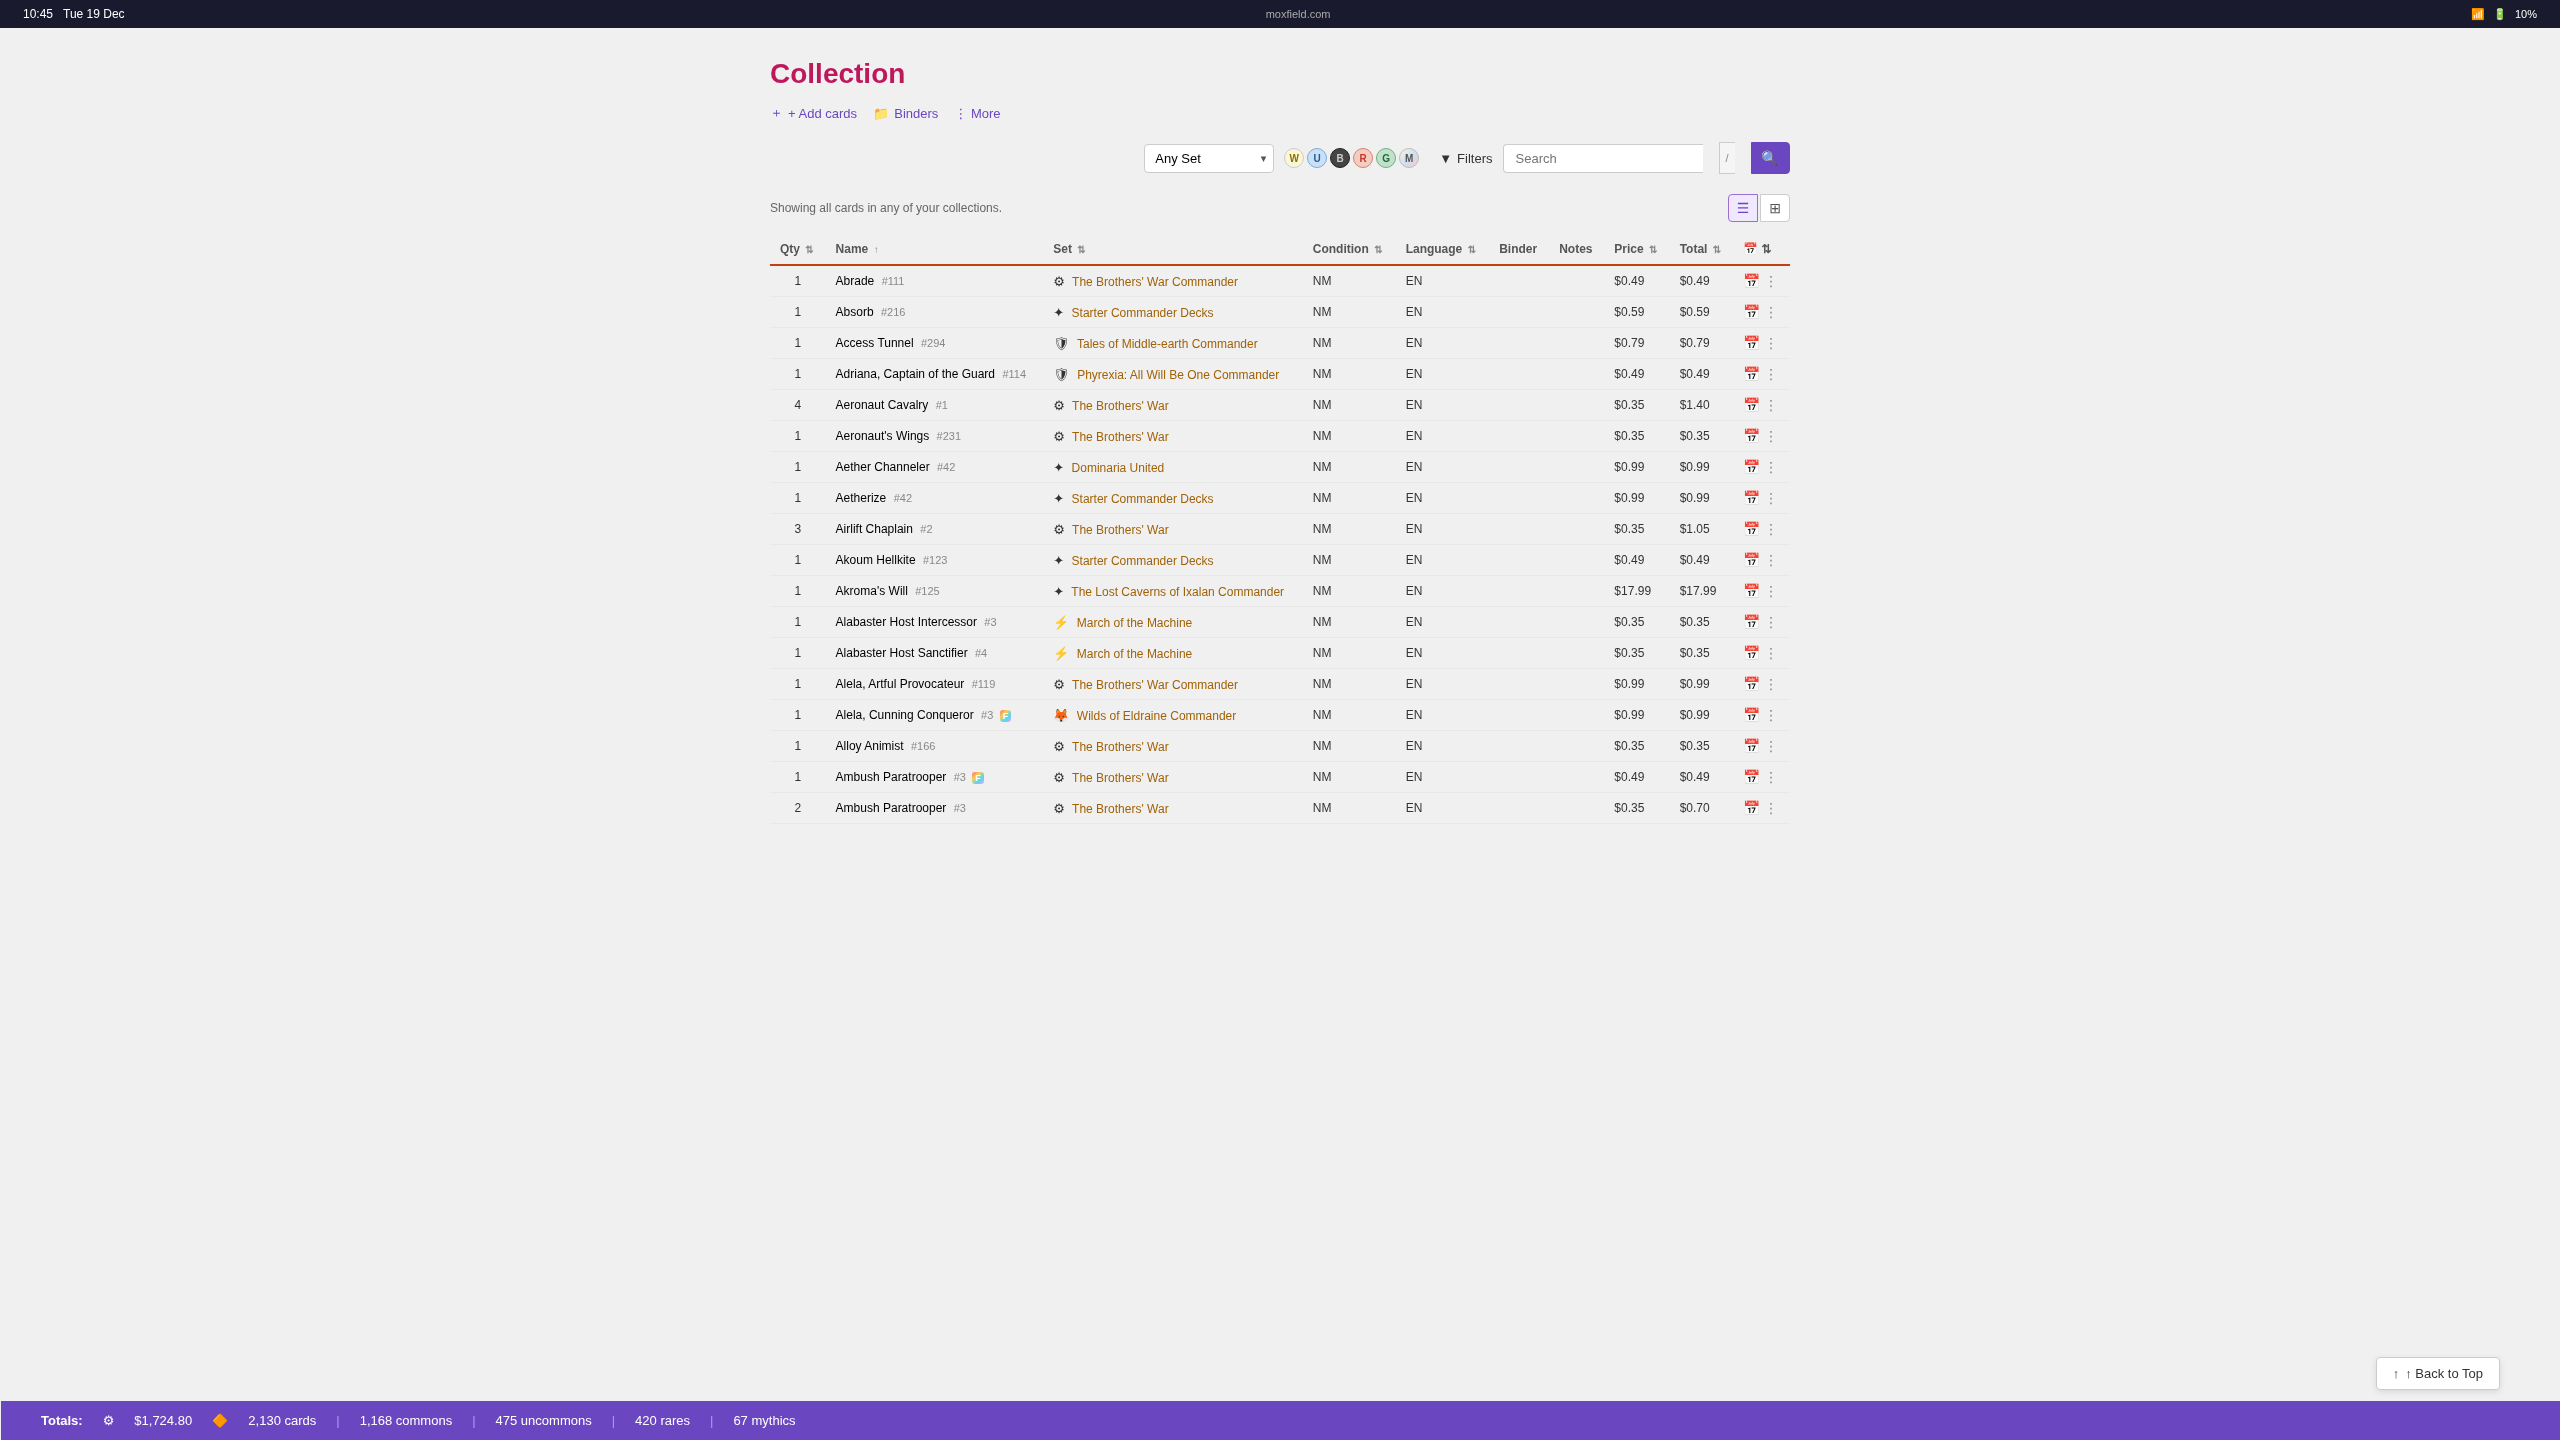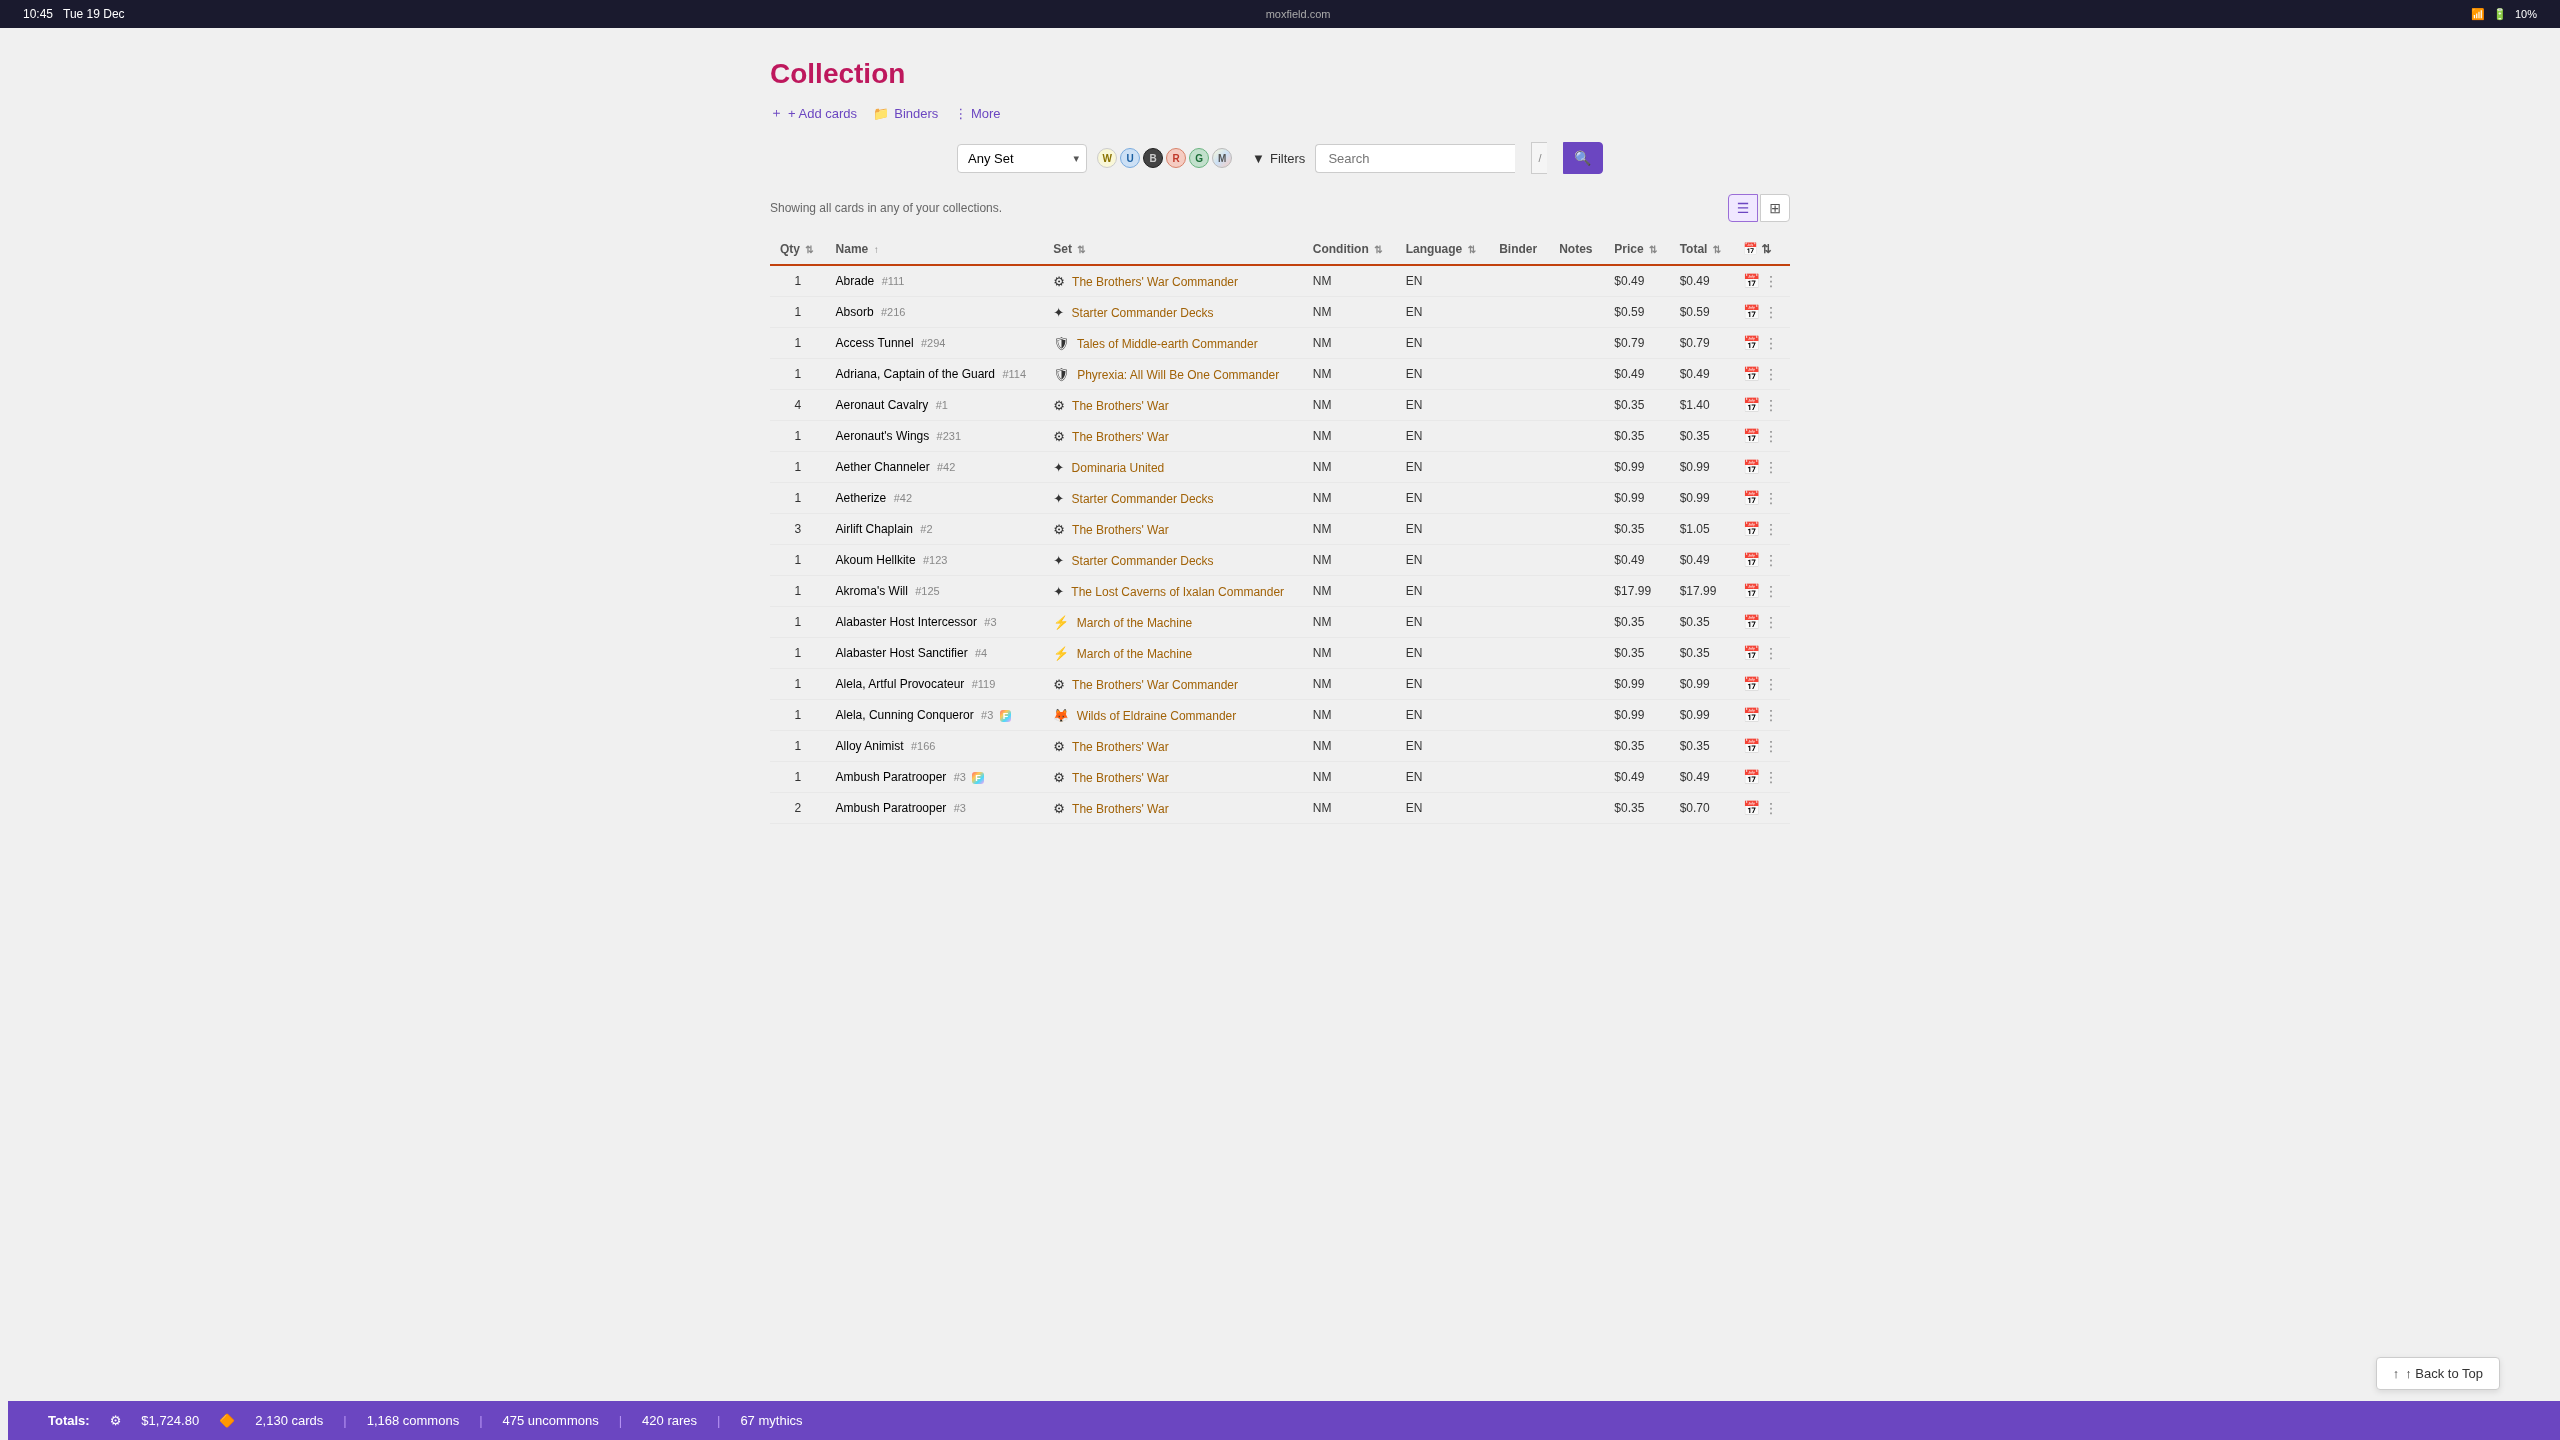--- a/index.html
+++ b/index.html
@@ -51,21 +51,21 @@
       cursor: pointer;
       background: none;
       border: none;
       padding: 0;
     }
 
     
     .filter-bar {
       display: flex;
       align-items: center;
-      justify-content: center;
+      justify-content: flex-end;
       margin-bottom: 4px;
     }
     .filter-left { display: flex; align-items: center; gap: 10px; }
     .set-select {
       border: 1px solid #ccc;
       border-radius: 4px;
       padding: 6px 30px 6px 10px;
       font-size: 13px;
       background: white;
       cursor: pointer;
@@ -167,21 +167,21 @@
     .back-to-top {
       position: fixed; bottom: 50px; right: 60px;
       background: white; border: 1px solid #ccc; border-radius: 4px;
       padding: 8px 16px; font-size: 13px; color: #333;
       cursor: pointer; display: flex; align-items: center; gap: 6px;
       box-shadow: 0 2px 6px rgba(0,0,0,0.1);
     }
 
     
     .footer-totals {
-      position: fixed; bottom: 0; left: 8px; right: 0;
+      position: fixed; bottom: 0; left: 1px; right: 0;
       background: #6b46c1; color: white;
       padding: 12px 40px; display: flex; align-items: center; gap: 20px;
       font-size: 13px;
     }
     .footer-label { font-weight: 600; }
     .footer-dot { color: #b794f4; }
   </style>
 </head>
 <body>
 

